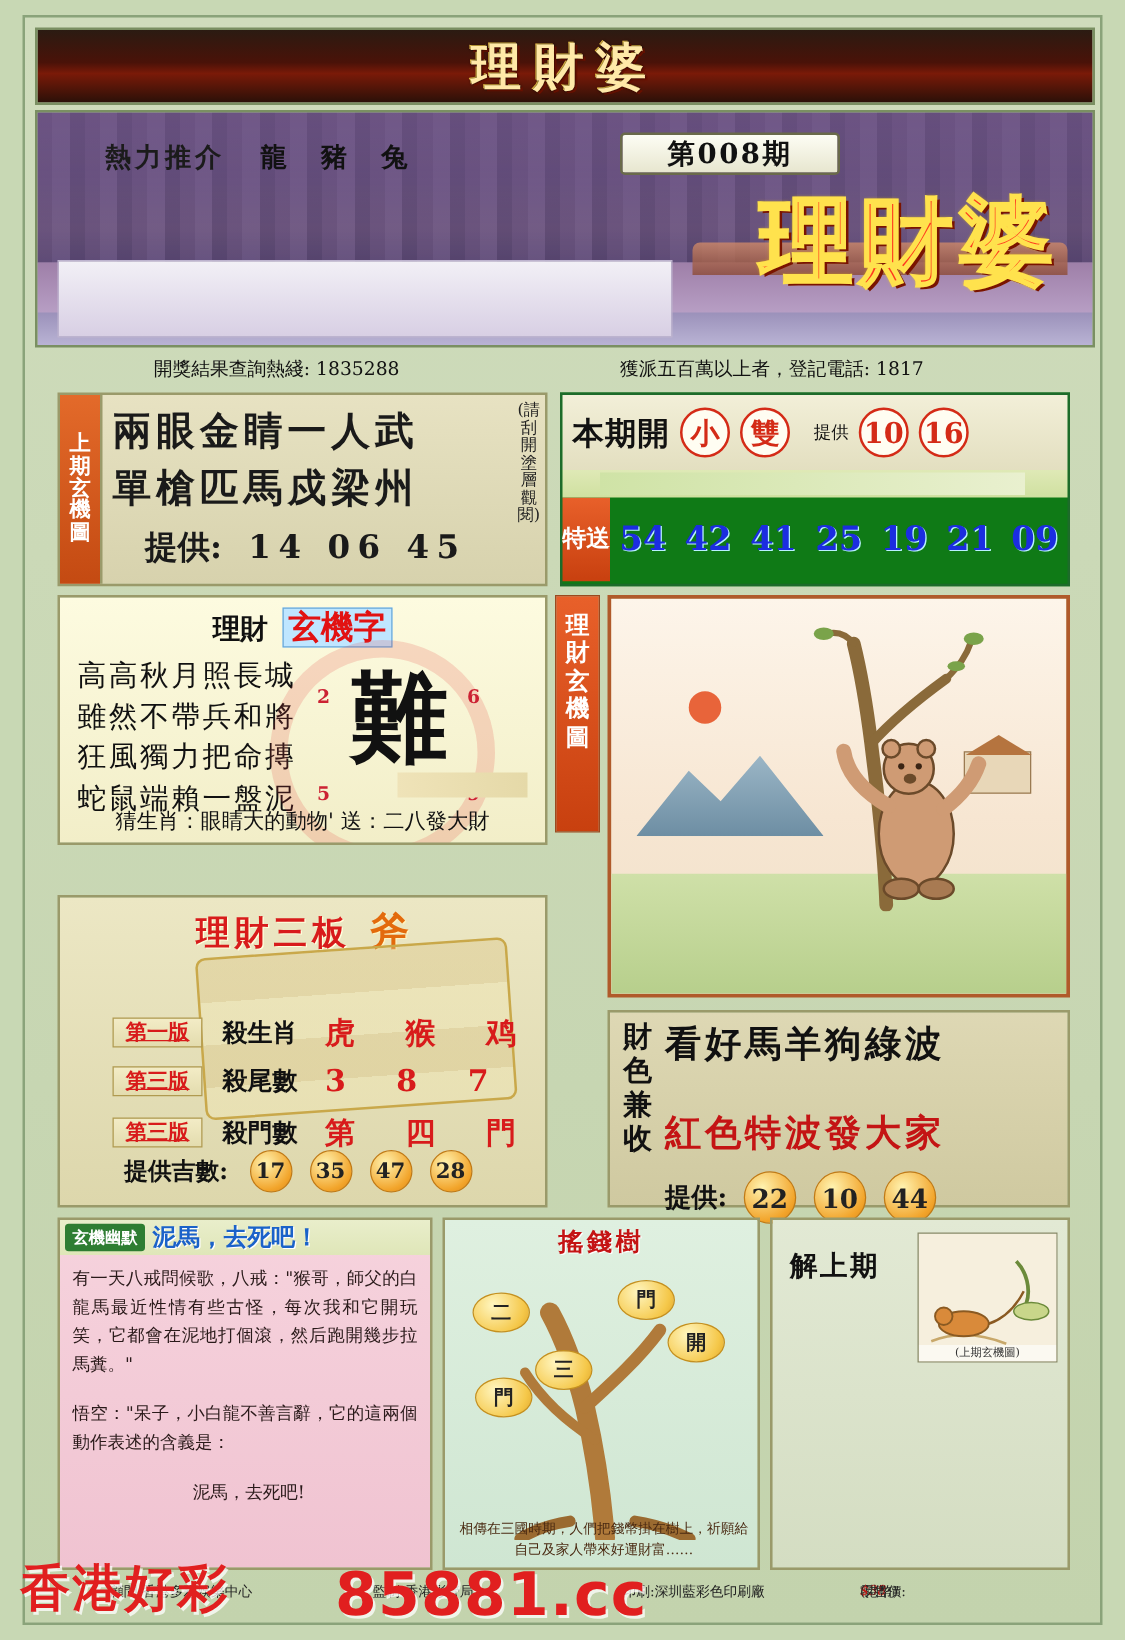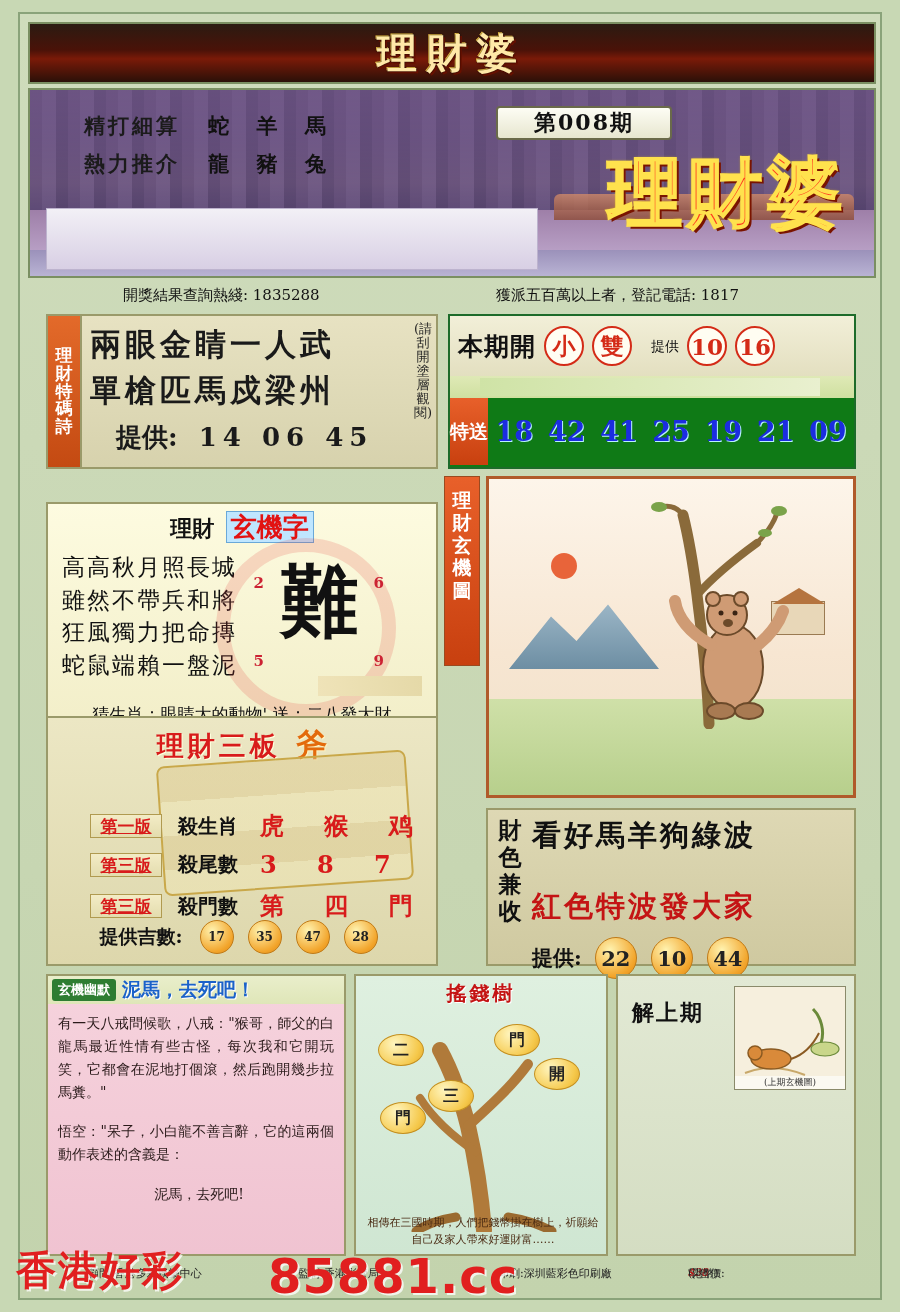--- a/index.html
+++ b/index.html
@@ -153,21 +153,21 @@
     display:flex; align-items:center; justify-content:center; text-align:center;
   }
   .res-bot .nums {
     flex:1; display:flex; align-items:center; justify-content:space-around;
     font-family:"DejaVu Serif","Liberation Serif",serif;
     font-weight:bold; font-size:27px; color:#1b2de0;
     text-shadow:1px 1px 0 #b9f0ff;
   }
   
   .xuanji {
-    position:absolute; left:26px; top:488px; width:392px; height:232px;
+    position:absolute; left:26px; top:462px; width:392px; height:200px;
     background:linear-gradient(180deg,#fdfbe0,#f2eec8);
     border:2px solid #9a9a6a; overflow:hidden;
   }
   .xuanji .hdr {
     text-align:center; padding-top:6px;
     font-family:"DejaVu Serif","Liberation Serif",serif; font-weight:bold;
   }
   .xuanji .hdr .t1 { font-size:22px; color:#111; }
   .xuanji .hdr .t2 {
     font-size:26px; color:#e21212; background:#bfe6ff; padding:0 4px;
@@ -278,21 +278,21 @@
   .sb-foot .lbl {
     font-family:"DejaVu Serif","Liberation Serif",serif; font-weight:bold;
     font-size:19px; color:#111; margin-right:10px;
   }
   .oball {
     width:34px; height:34px; border-radius:50%; margin:0 7px;
     background:radial-gradient(circle at 35% 30%,#fff3b0,#f2a42a 70%,#d8851a 100%);
     border:1px solid #c07a16;
     display:flex; align-items:center; justify-content:center;
     font-family:"DejaVu Serif","Liberation Serif",serif; font-weight:bold;
-    font-size:12px; color:#222;
+    font-size:17px; color:#222;
   }
   
   .money {
     position:absolute; left:466px; top:794px; width:370px; height:158px;
     background:linear-gradient(180deg,#ded8b4,#cfc9a0);
     border:2px solid #9a9a6a; display:flex;
   }
   .money .vert {
     width:44px; padding-top:6px; text-align:center;
     font-family:"DejaVu Serif","Liberation Serif",serif; font-weight:bold;
@@ -411,40 +411,36 @@
   </div>
 
   <div class="banner">
     <div class="skyline"></div>
     <div class="water"></div>
     <div class="bridge"></div>
     <div class="banner-white"></div>
 
     <div class="slogan">
       <div class="line">
-        <span>精打細算</span>
-        <span class="ani">蛇 羊 馬</span>
-      </div>
-      <div class="line">
         <span>熱力推介</span>
         <span class="ani">龍 豬 兔</span>
       </div>
     </div>
 
     <div class="issue-box">第008期</div>
     <div class="logo-big">理財婆</div>
   </div>
 
   <div class="hotline">
     <span class="a">開獎結果查詢熱綫:   1835288</span>
     <span class="b">獲派五百萬以上者，登記電話:   1817</span>
   </div>
 
   <div class="poem">
-    <div class="side">理財特碼詩</div>
+    <div class="side">上期玄機圖</div>
     <div class="body">
       <div class="pl">兩眼金睛一人武</div>
       <div class="pl">單槍匹馬戍梁州</div>
       <div class="give">
         <span>提供:</span>
         <span class="nums">14 06 45</span>
       </div>
       <div class="vnote">(請刮開塗層觀閱)</div>
     </div>
   </div>
@@ -457,21 +453,21 @@
       <span class="tiny">提供</span>
       <span class="ball">10</span>
       <span class="ball">16</span>
     </div>
     <div class="res-mid">
       <div class="mask"></div>
     </div>
     <div class="res-bot">
       <div class="sideb">特送</div>
       <div class="nums">
-        <span>18</span>
+        <span>54</span>
         <span>42</span>
         <span>41</span>
         <span>25</span>
         <span>19</span>
         <span>21</span>
         <span>09</span>
       </div>
     </div>
   </div>
 

